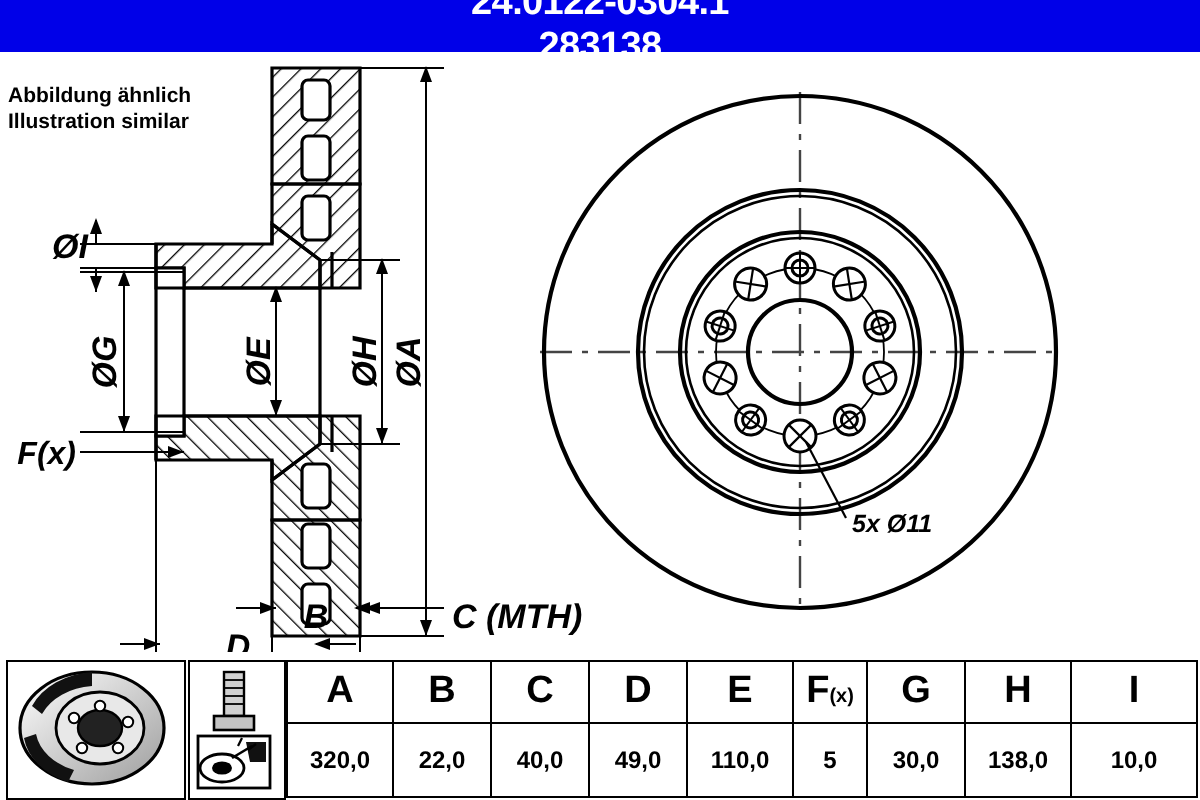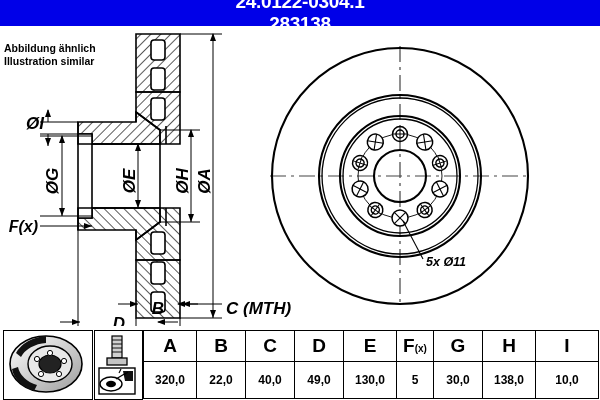--- a/index.html
+++ b/index.html
@@ -351,21 +351,21 @@
         <td class="colF fx"><span>F</span><sub>(x)</sub></td>
         <td class="colG">G</td>
         <td class="colH">H</td>
         <td class="colI">I</td>
       </tr>
       <tr class="val">
         <td>320,0</td>
         <td>22,0</td>
         <td>40,0</td>
         <td>49,0</td>
-        <td>130,0</td>
+        <td>110,0</td>
         <td>5</td>
         <td>30,0</td>
         <td>138,0</td>
         <td>10,0</td>
       </tr>
     </tbody>
       </table>
   </div>
 
 </div>

